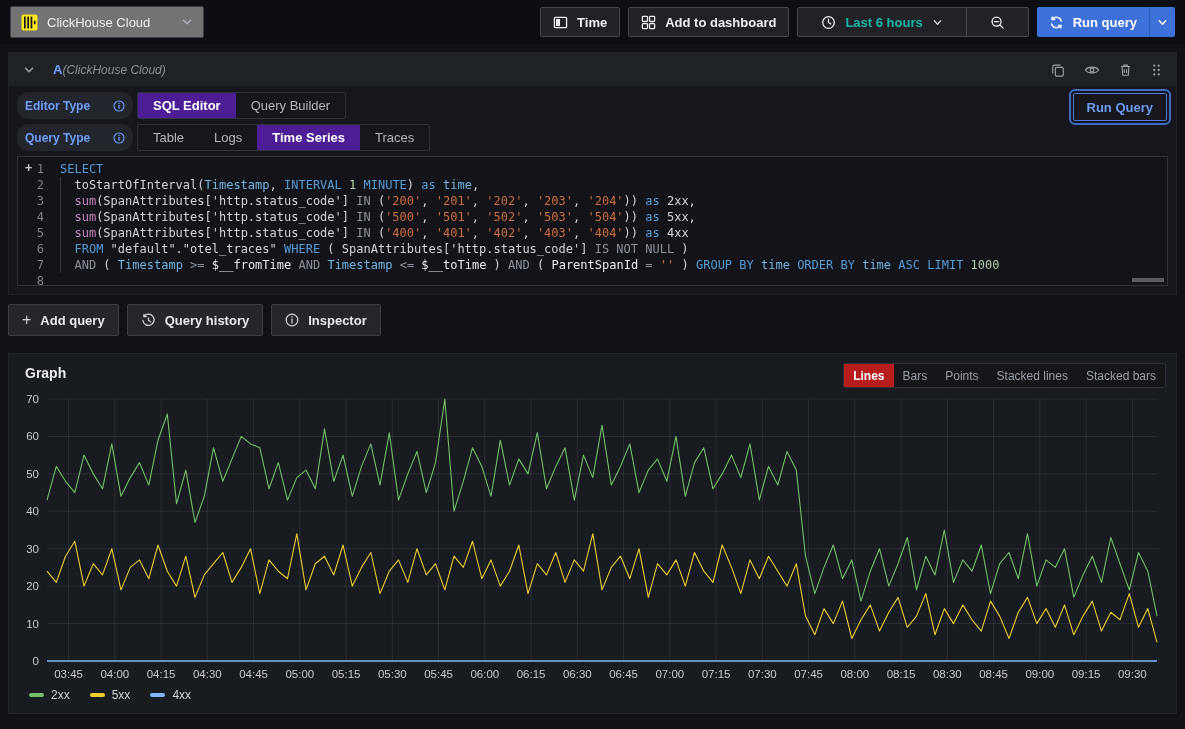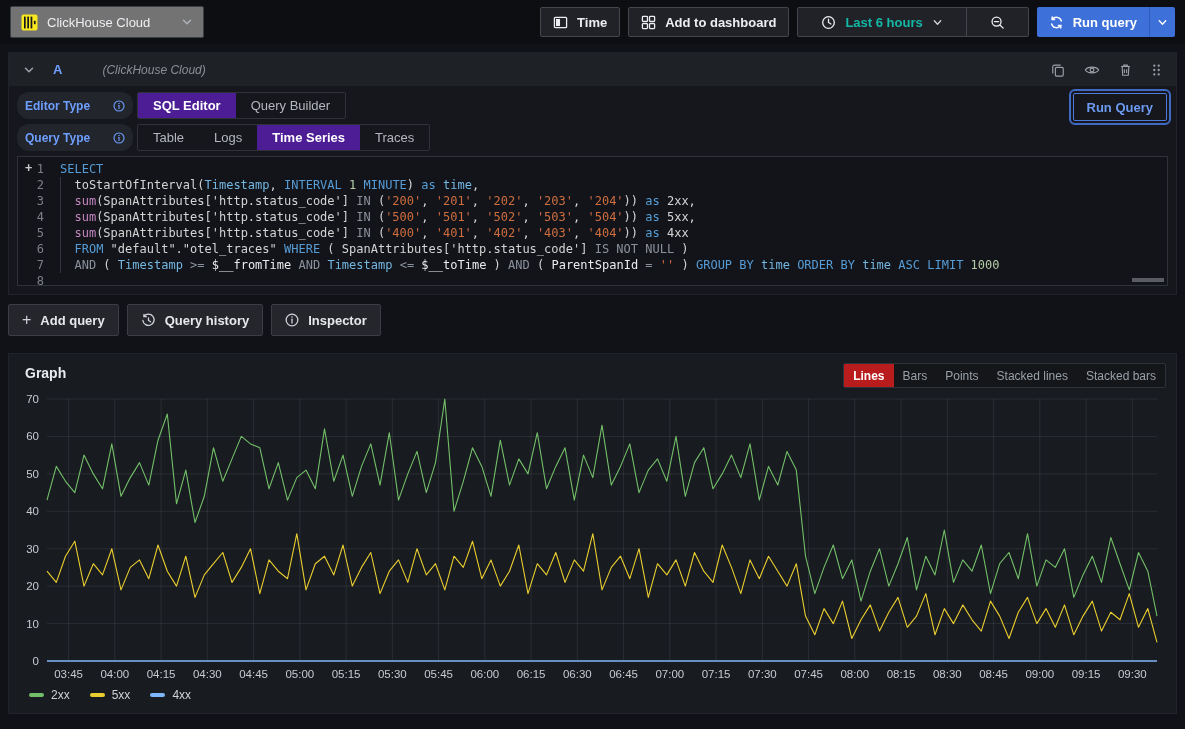--- a/index.html
+++ b/index.html
@@ -15,21 +15,21 @@
   .time-group .tg + .tg{border-left:1px solid #44464d}
   .run-split{display:flex;height:30px;border-radius:2px;overflow:hidden;background:#3d71d9;cursor:pointer}
   .run-split .main{display:flex;align-items:center;gap:9px;padding:0 12px;font-weight:600;font-size:13px;color:#fff}
   .run-split .caret{display:flex;align-items:center;padding:0 7px;border-left:1px solid #2e5cb8;color:#fff}
   .icon{color:#bfc2c9;display:inline-flex}
   .icon.white{color:#eceef1}
   
   .query-panel{margin:8px;background:#15171c;border:1px solid #202329;box-sizing:border-box}
   .q-header{height:33px;background:#1e2126;display:flex;align-items:center;padding:0 14px}
   .q-header .ref{color:#6e9fff;font-weight:600;font-size:13px;margin-left:18px}
-  .q-header .hint{font-style:italic;color:#8b8e96;font-size:12px;margin-left:40px}
+  .q-header .hint{font-style:italic;color:#8b8e96;font-size:12px;}
   .q-header .hicons{margin-left:auto;display:flex;gap:19px;align-items:center;color:#9da0a8}
   .q-body{padding:6px 8px 8px;position:relative}
   .form-row{display:flex;gap:4px;margin-bottom:5px}
   .field-label{width:116px;background:#22252b;display:flex;align-items:center;gap:7px;padding:0 8px;font-size:12px;font-weight:600;color:#6e9fff;height:27px;border-radius:12px;box-sizing:border-box;justify-content:space-between}
   .segmented{display:flex;border:1px solid #2f323a;border-radius:2px;height:27px;background:#15171c;box-sizing:border-box;overflow:hidden}
   .seg{display:flex;align-items:center;padding:0 15px;font-size:13px;color:#b4b7bd;cursor:pointer}
   .seg.active{background:#4c1d95;color:#fff;font-weight:700}
   .run-query-btn{position:absolute;top:7px;right:9px;height:28px;padding:0 13px;background:#15171c;border:1px solid #4d79d8;border-radius:2px;color:#6d9bf2;font-weight:600;font-size:13px;outline:2px solid #3f6ac4;outline-offset:2px;cursor:pointer}
   
   .code-editor{position:relative;margin-top:3px;border:1px solid #2f323a;background:#121419;height:130px;font-family:"DejaVu Sans Mono",monospace;font-size:12px;line-height:16px;padding-top:4px;box-sizing:border-box;overflow:hidden}

